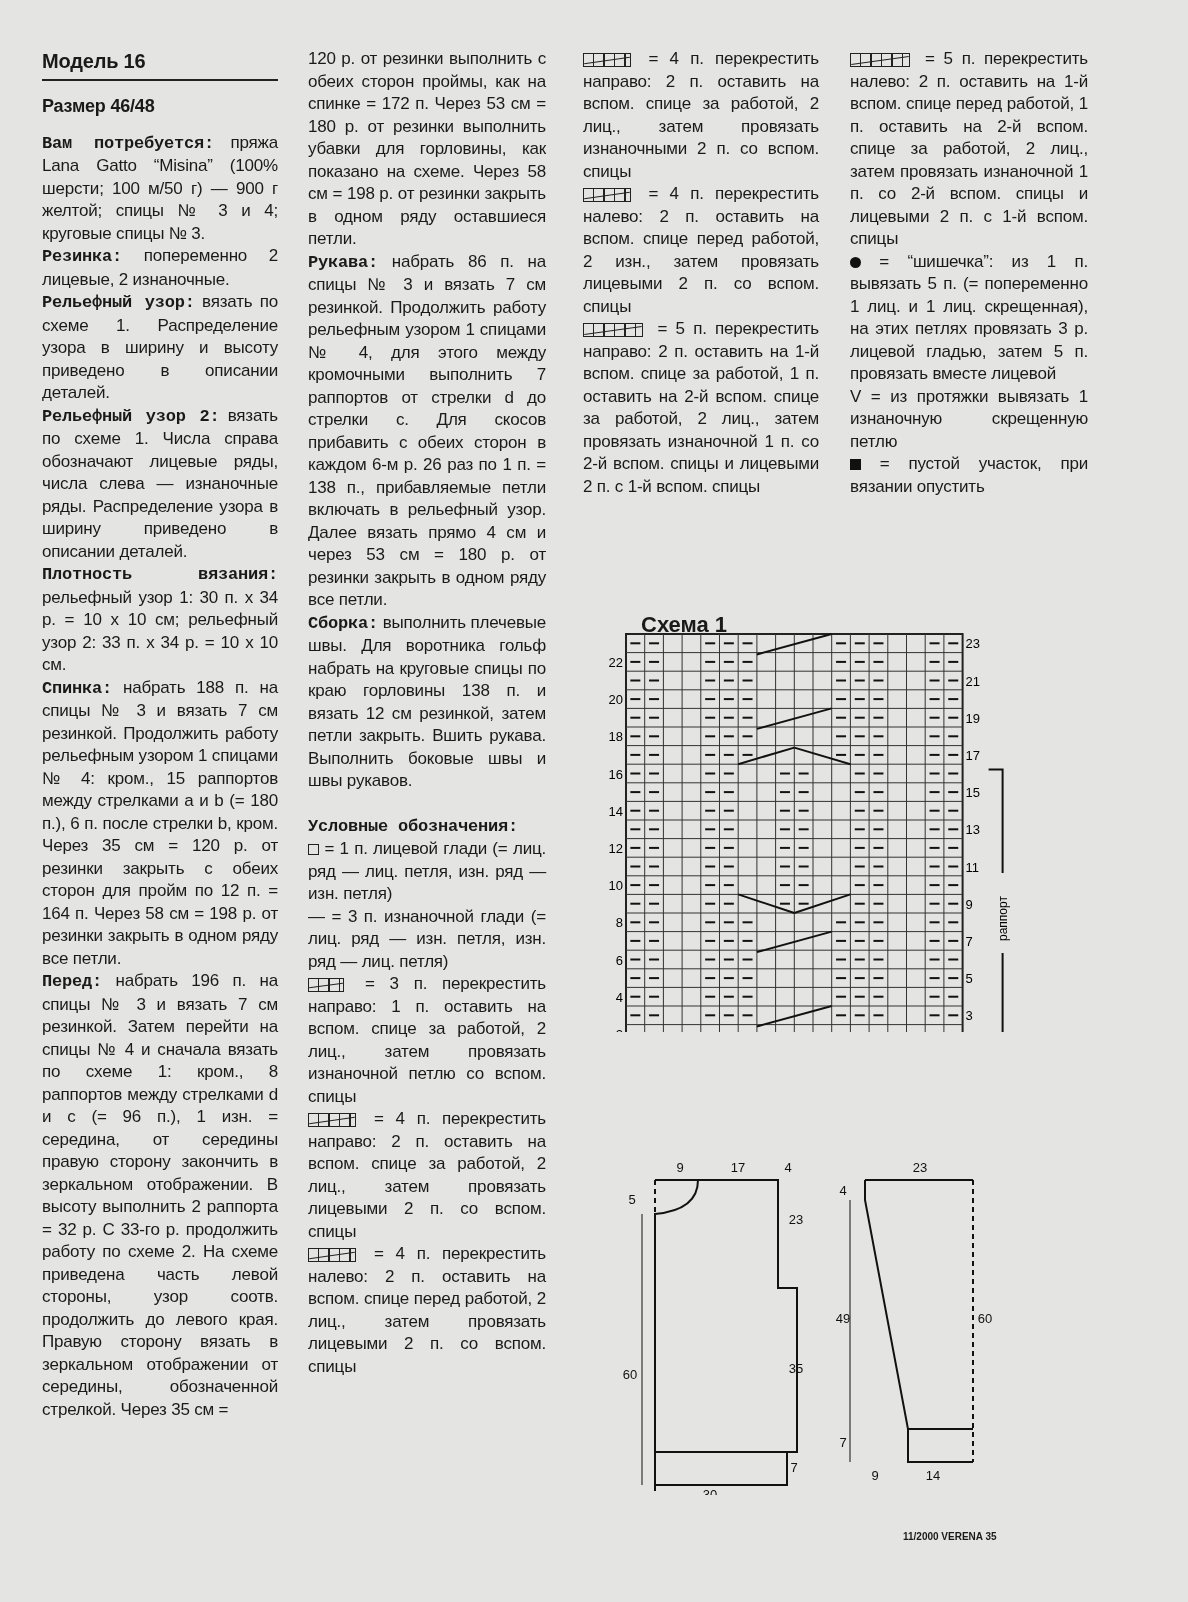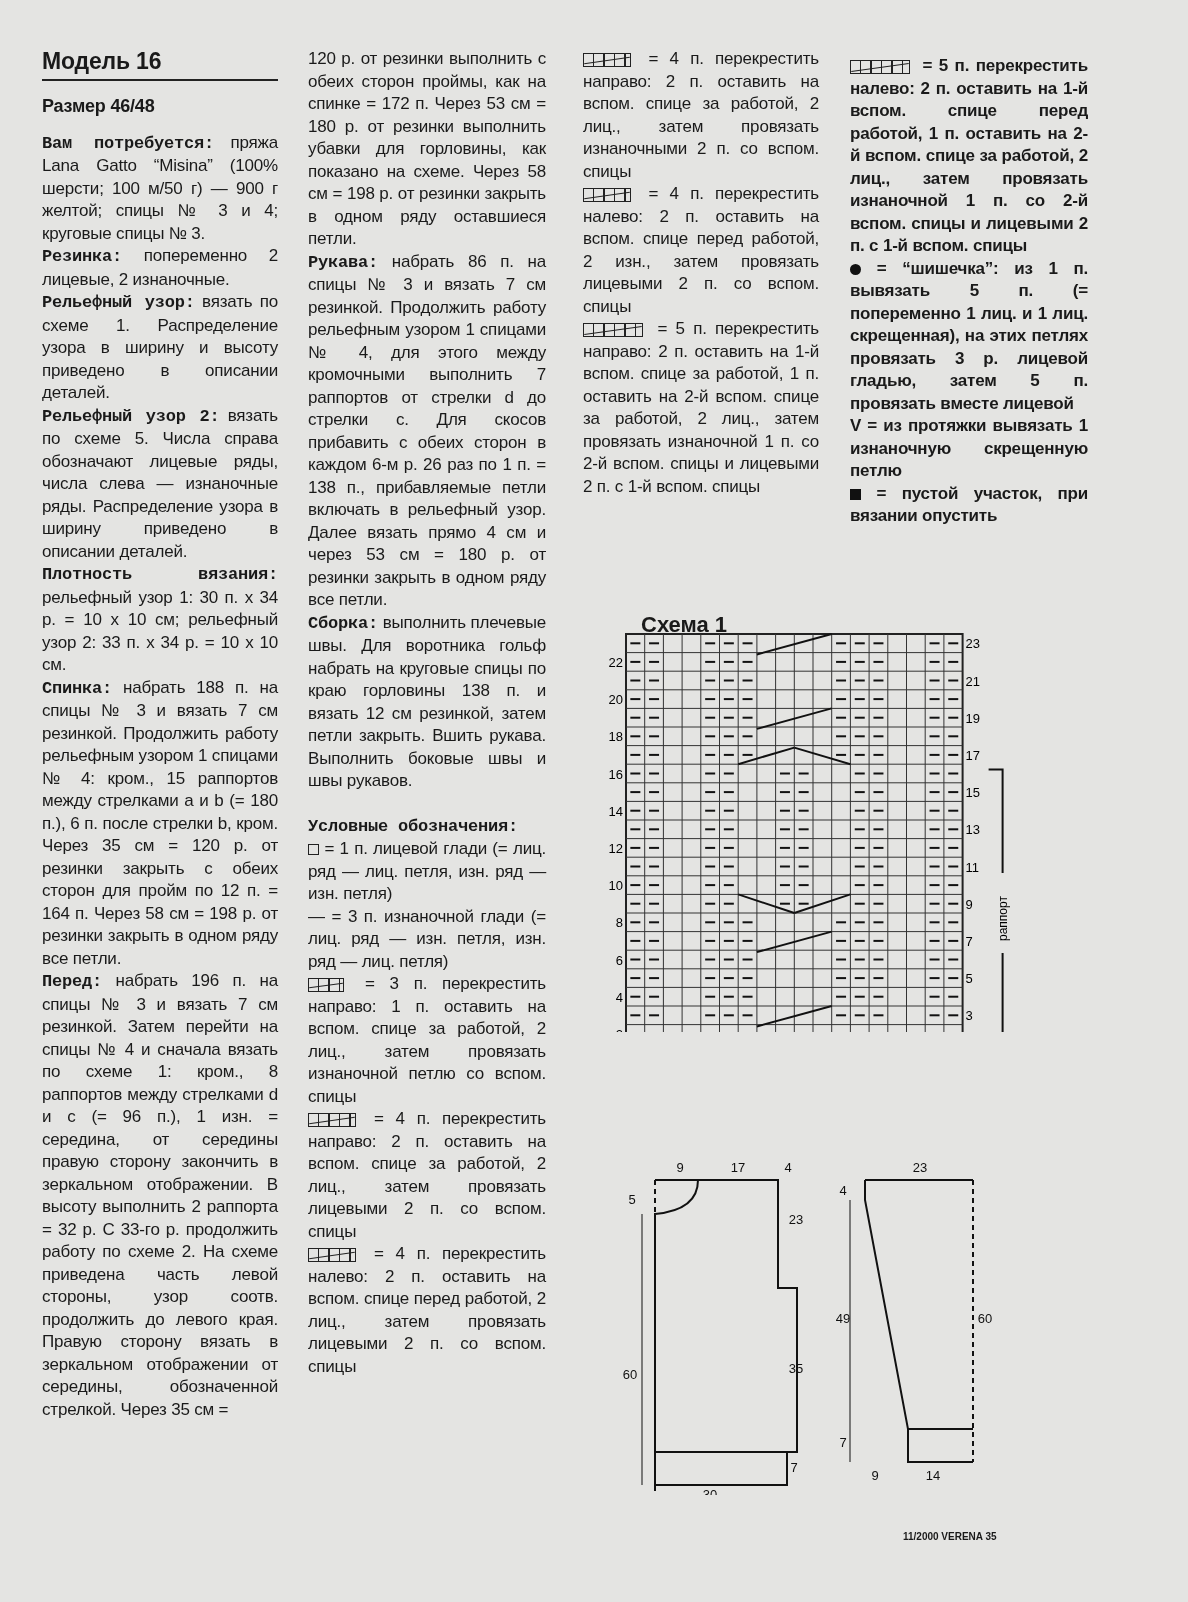--- a/index.html
+++ b/index.html
@@ -4,22 +4,22 @@
 <style>
   html,body{margin:0;padding:0;}
   body{width:1188px;height:1602px;background:#e4e4e2;position:relative;overflow:hidden;
        font-family:"Liberation Sans",sans-serif;color:#1a1a1a;}
   .col{position:absolute;top:46px;font-size:17px;line-height:22.5px;letter-spacing:-0.2px;}
   .col p{margin:0;text-align:justify;}
   .col b{font-weight:bold;font-family:Liberation Mono, monospace;}
   #c1{left:42px;width:236px;}
   #c2{left:308px;width:238px;top:48px;}
   #c3{left:583px;width:236px;top:48px;}
-  #c4{left:850px;width:238px;top:55px;font-weight:bold;}
-  .title{font-size:23px;font-weight:bold;line-height:30px;border-bottom:2px solid #222;padding-bottom:3px;margin-bottom:14px;}
+  #c4{left:850px;width:238px;top:48px;}
+  .title{font-size:20px;font-weight:bold;line-height:30px;border-bottom:2px solid #222;padding-bottom:3px;margin-bottom:14px;}
   .size{font-size:18px;font-weight:bold;margin-bottom:14px;}
   .gap{height:22px;}
   .sym{display:inline-block;height:12px;border:1.5px solid #222;vertical-align:middle;margin-right:6px;
        background:repeating-linear-gradient(90deg,transparent 0 9px,#222 9px 10.5px);position:relative;}
   .sym::after{content:"";position:absolute;left:0;right:0;top:50%;border-top:1.5px solid #222;transform:rotate(-8deg);}
   .dot{display:inline-block;width:11px;height:11px;border-radius:50%;background:#111;vertical-align:middle;}
   .sq{display:inline-block;width:11px;height:11px;background:#111;vertical-align:middle;}
   .box{display:inline-block;width:11px;height:11px;border:1.5px solid #222;vertical-align:middle;box-sizing:border-box;}
   #chart-wrap{position:absolute;left:600px;top:612px;width:440px;height:420px;}
   #chart-title{position:absolute;left:41px;top:0;font-size:22px;font-weight:bold;}
@@ -29,21 +29,21 @@
 </head>
 <body>
 
 <div id="c1" class="col">
   <div class="title">Модель 16</div>
   <div class="size">Размер 46/48</div>
   <div id="c1-body">
       <p><b>Вам потребуется:</b><span> пряжа Lana Gatto “Misina” (100% шерсти; 100 м/50 г) — 900 г желтой; спицы № 3 и 4; круговые спицы № 3.</span></p>
       <p><b>Резинка:</b><span> попеременно 2 лицевые, 2 изнаночные.</span></p>
       <p><b>Рельефный узор:</b><span> вязать по схеме 1. Распределение узора в ширину и высоту приведено в описании деталей.</span></p>
-      <p><b>Рельефный узор 2:</b><span> вязать по схеме 5. Числа справа обозначают лицевые ряды, числа слева — изнаночные ряды. Распределение узора в ширину приведено в описании деталей.</span></p>
+      <p><b>Рельефный узор 2:</b><span> вязать по схеме 1. Числа справа обозначают лицевые ряды, числа слева — изнаночные ряды. Распределение узора в ширину приведено в описании деталей.</span></p>
       <p><b>Плотность вязания:</b><span> рельефный узор 1: 30 п. х 34 р. = 10 х 10 см; рельефный узор 2: 33 п. х 34 р. = 10 х 10 см.</span></p>
       <p><b>Спинка:</b><span> набрать 188 п. на спицы № 3 и вязать 7 см резинкой. Продолжить работу рельефным узором 1 спицами № 4: кром., 15 раппортов между стрелками a и b (= 180 п.), 6 п. после стрелки b, кром. Через 35 см = 120 р. от резинки закрыть с обеих сторон для пройм по 12 п. = 164 п. Через 58 см = 198 р. от резинки закрыть в одном ряду все петли.</span></p>
       <p><b>Перед:</b><span> набрать 196 п. на спицы № 3 и вязать 7 см резинкой. Затем перейти на спицы № 4 и сначала вязать по схеме 1: кром., 8 раппортов между стрелками d и c (= 96 п.), 1 изн. = середина, от середины правую сторону закончить в зеркальном отображении. В высоту выполнить 2 раппорта = 32 р. С 33-го р. продолжить работу по схеме 2. На схеме приведена часть левой стороны, узор соотв. продолжить до левого края. Правую сторону вязать в зеркальном отображении от середины, обозначенной стрелкой. Через 35 см =</span></p>
     </div>
 </div>
 
 <div id="c2" class="col">
   <div id="c2-body">
       <p><span>120 р. от резинки выполнить с обеих сторон проймы, как на спинке = 172 п. Через 53 см = 180 р. от резинки выполнить убавки для горловины, как показано на схеме. Через 58 см = 198 р. от резинки закрыть в одном ряду оставшиеся петли.</span></p>
       <p><b>Рукава:</b><span> набрать 86 п. на спицы № 3 и вязать 7 см резинкой. Продолжить работу рельефным узором 1 спицами № 4, для этого между кромочными выполнить 7 раппортов от стрелки d до стрелки c. Для скосов прибавить с обеих сторон в каждом 6-м р. 26 раз по 1 п. = 138 п., прибавляемые петли включать в рельефный узор. Далее вязать прямо 4 см и через 53 см = 180 р. от резинки закрыть в одном ряду все петли.</span></p>

